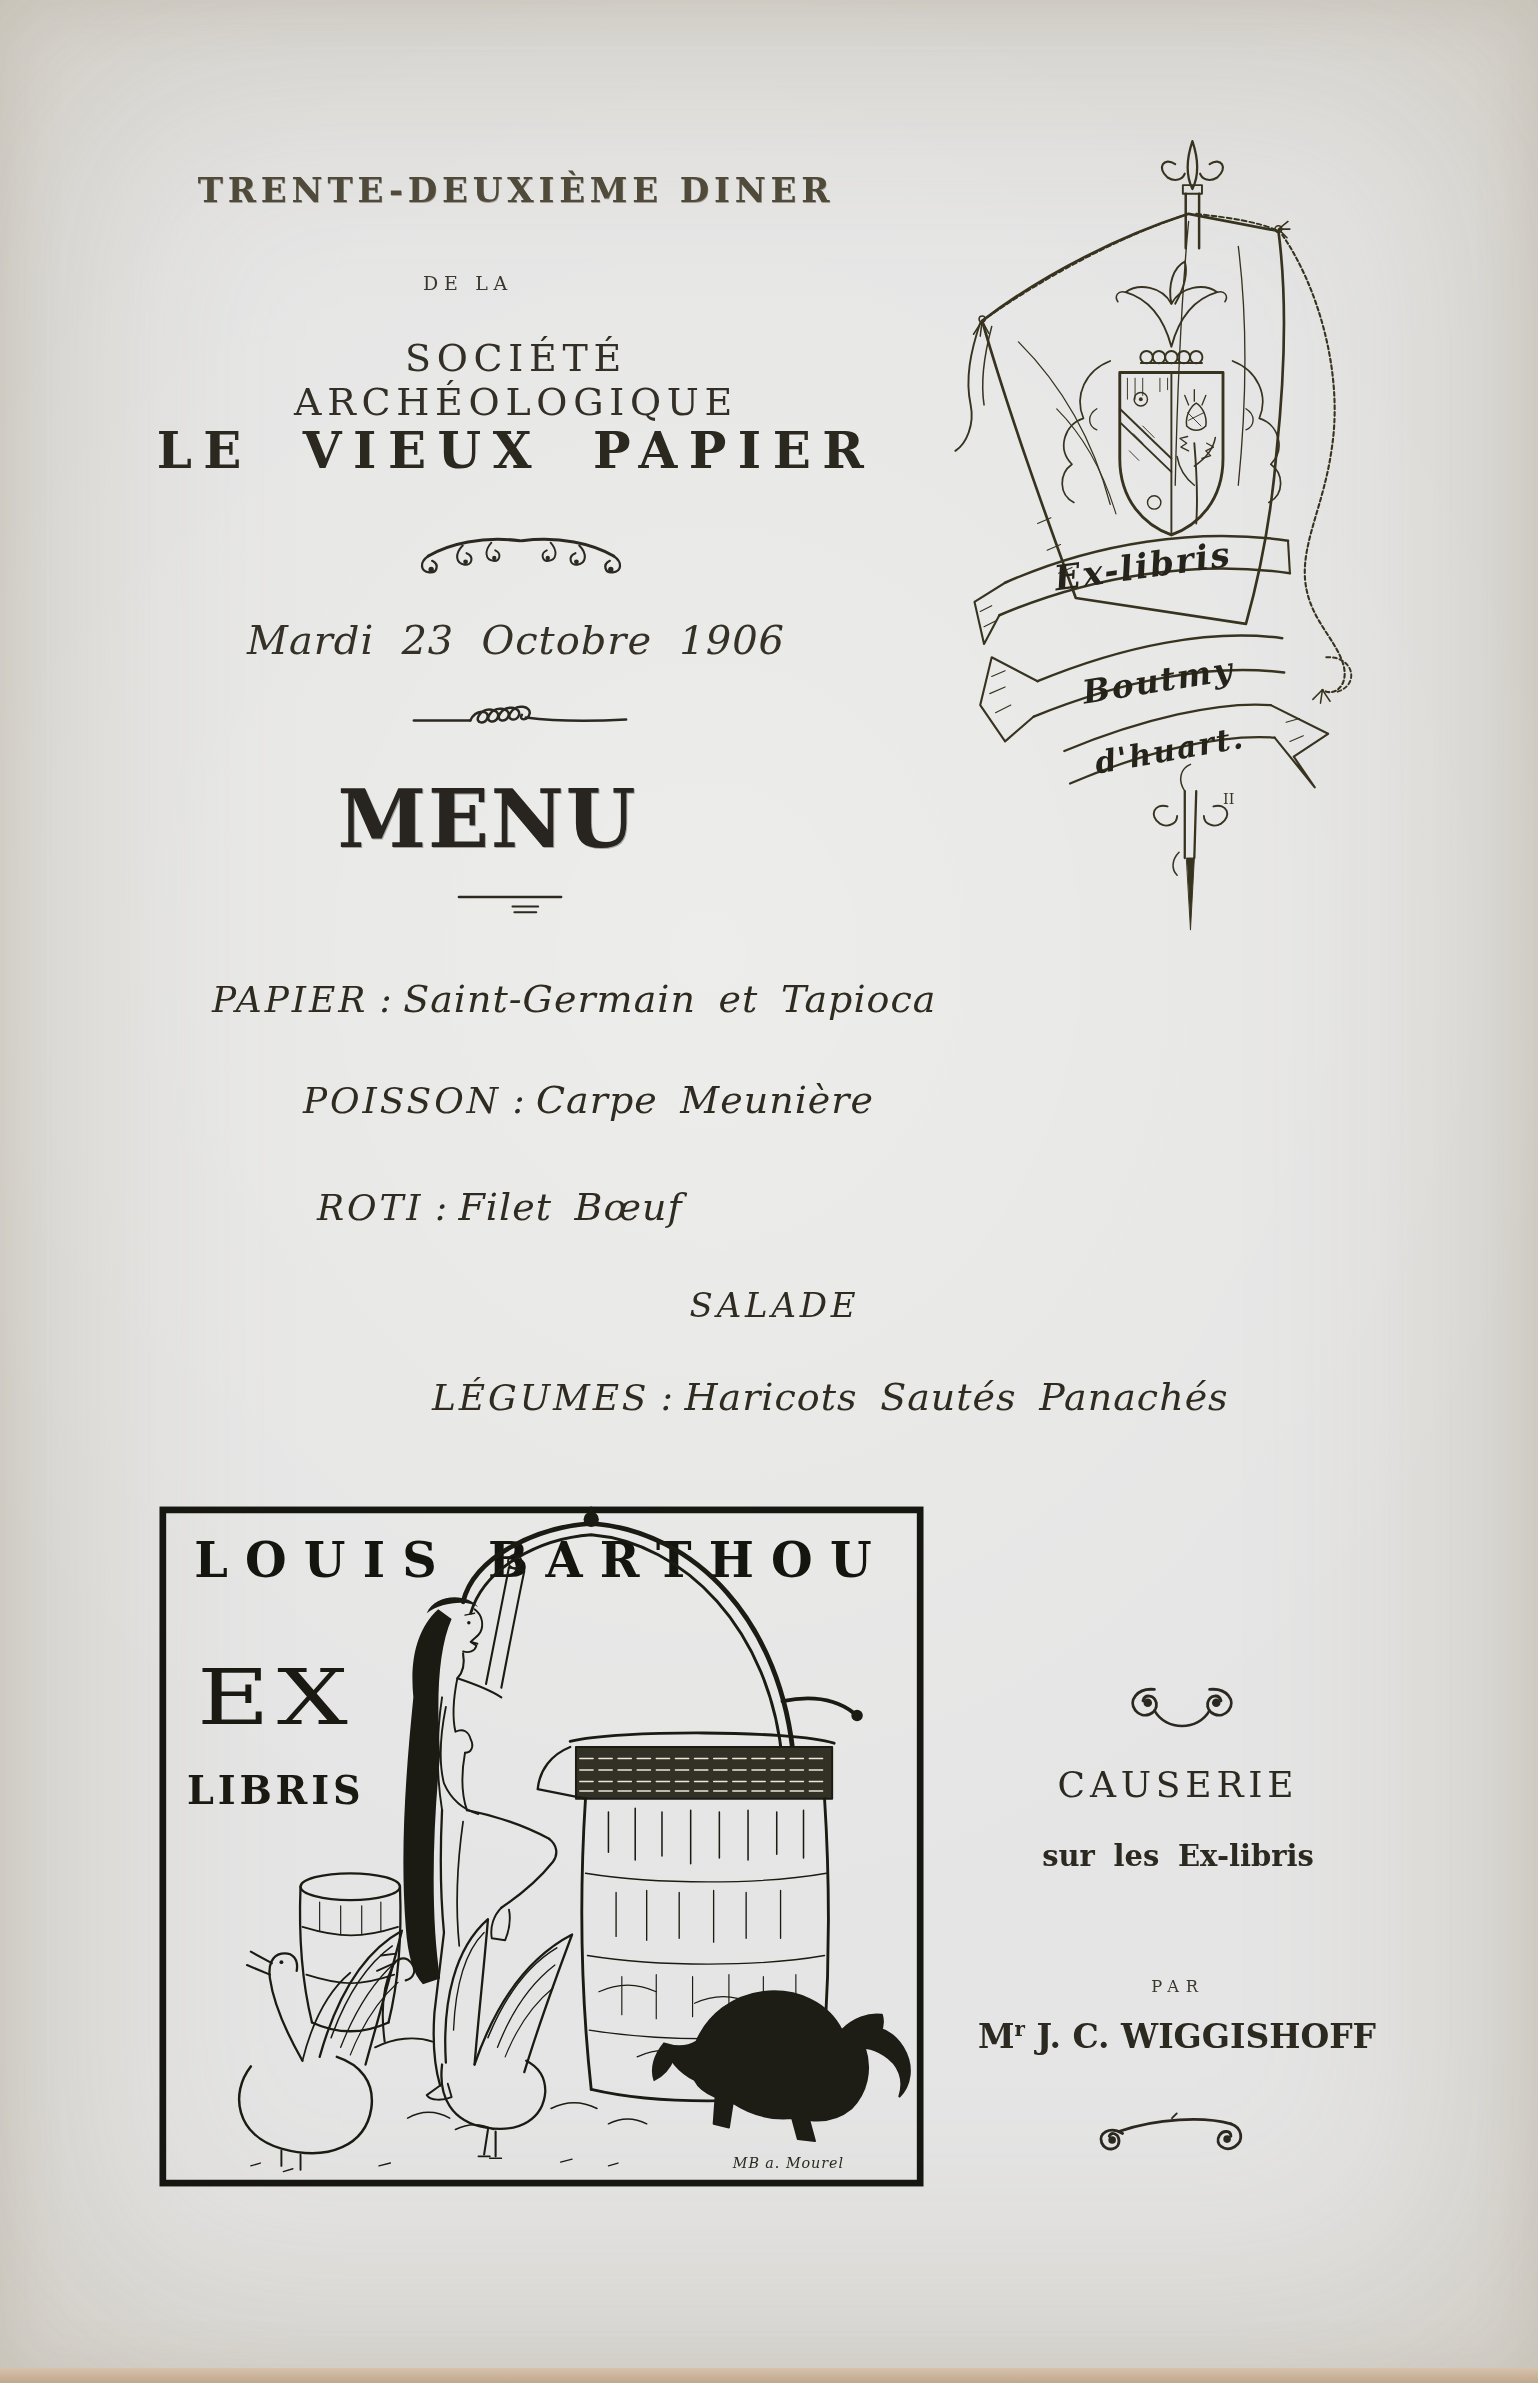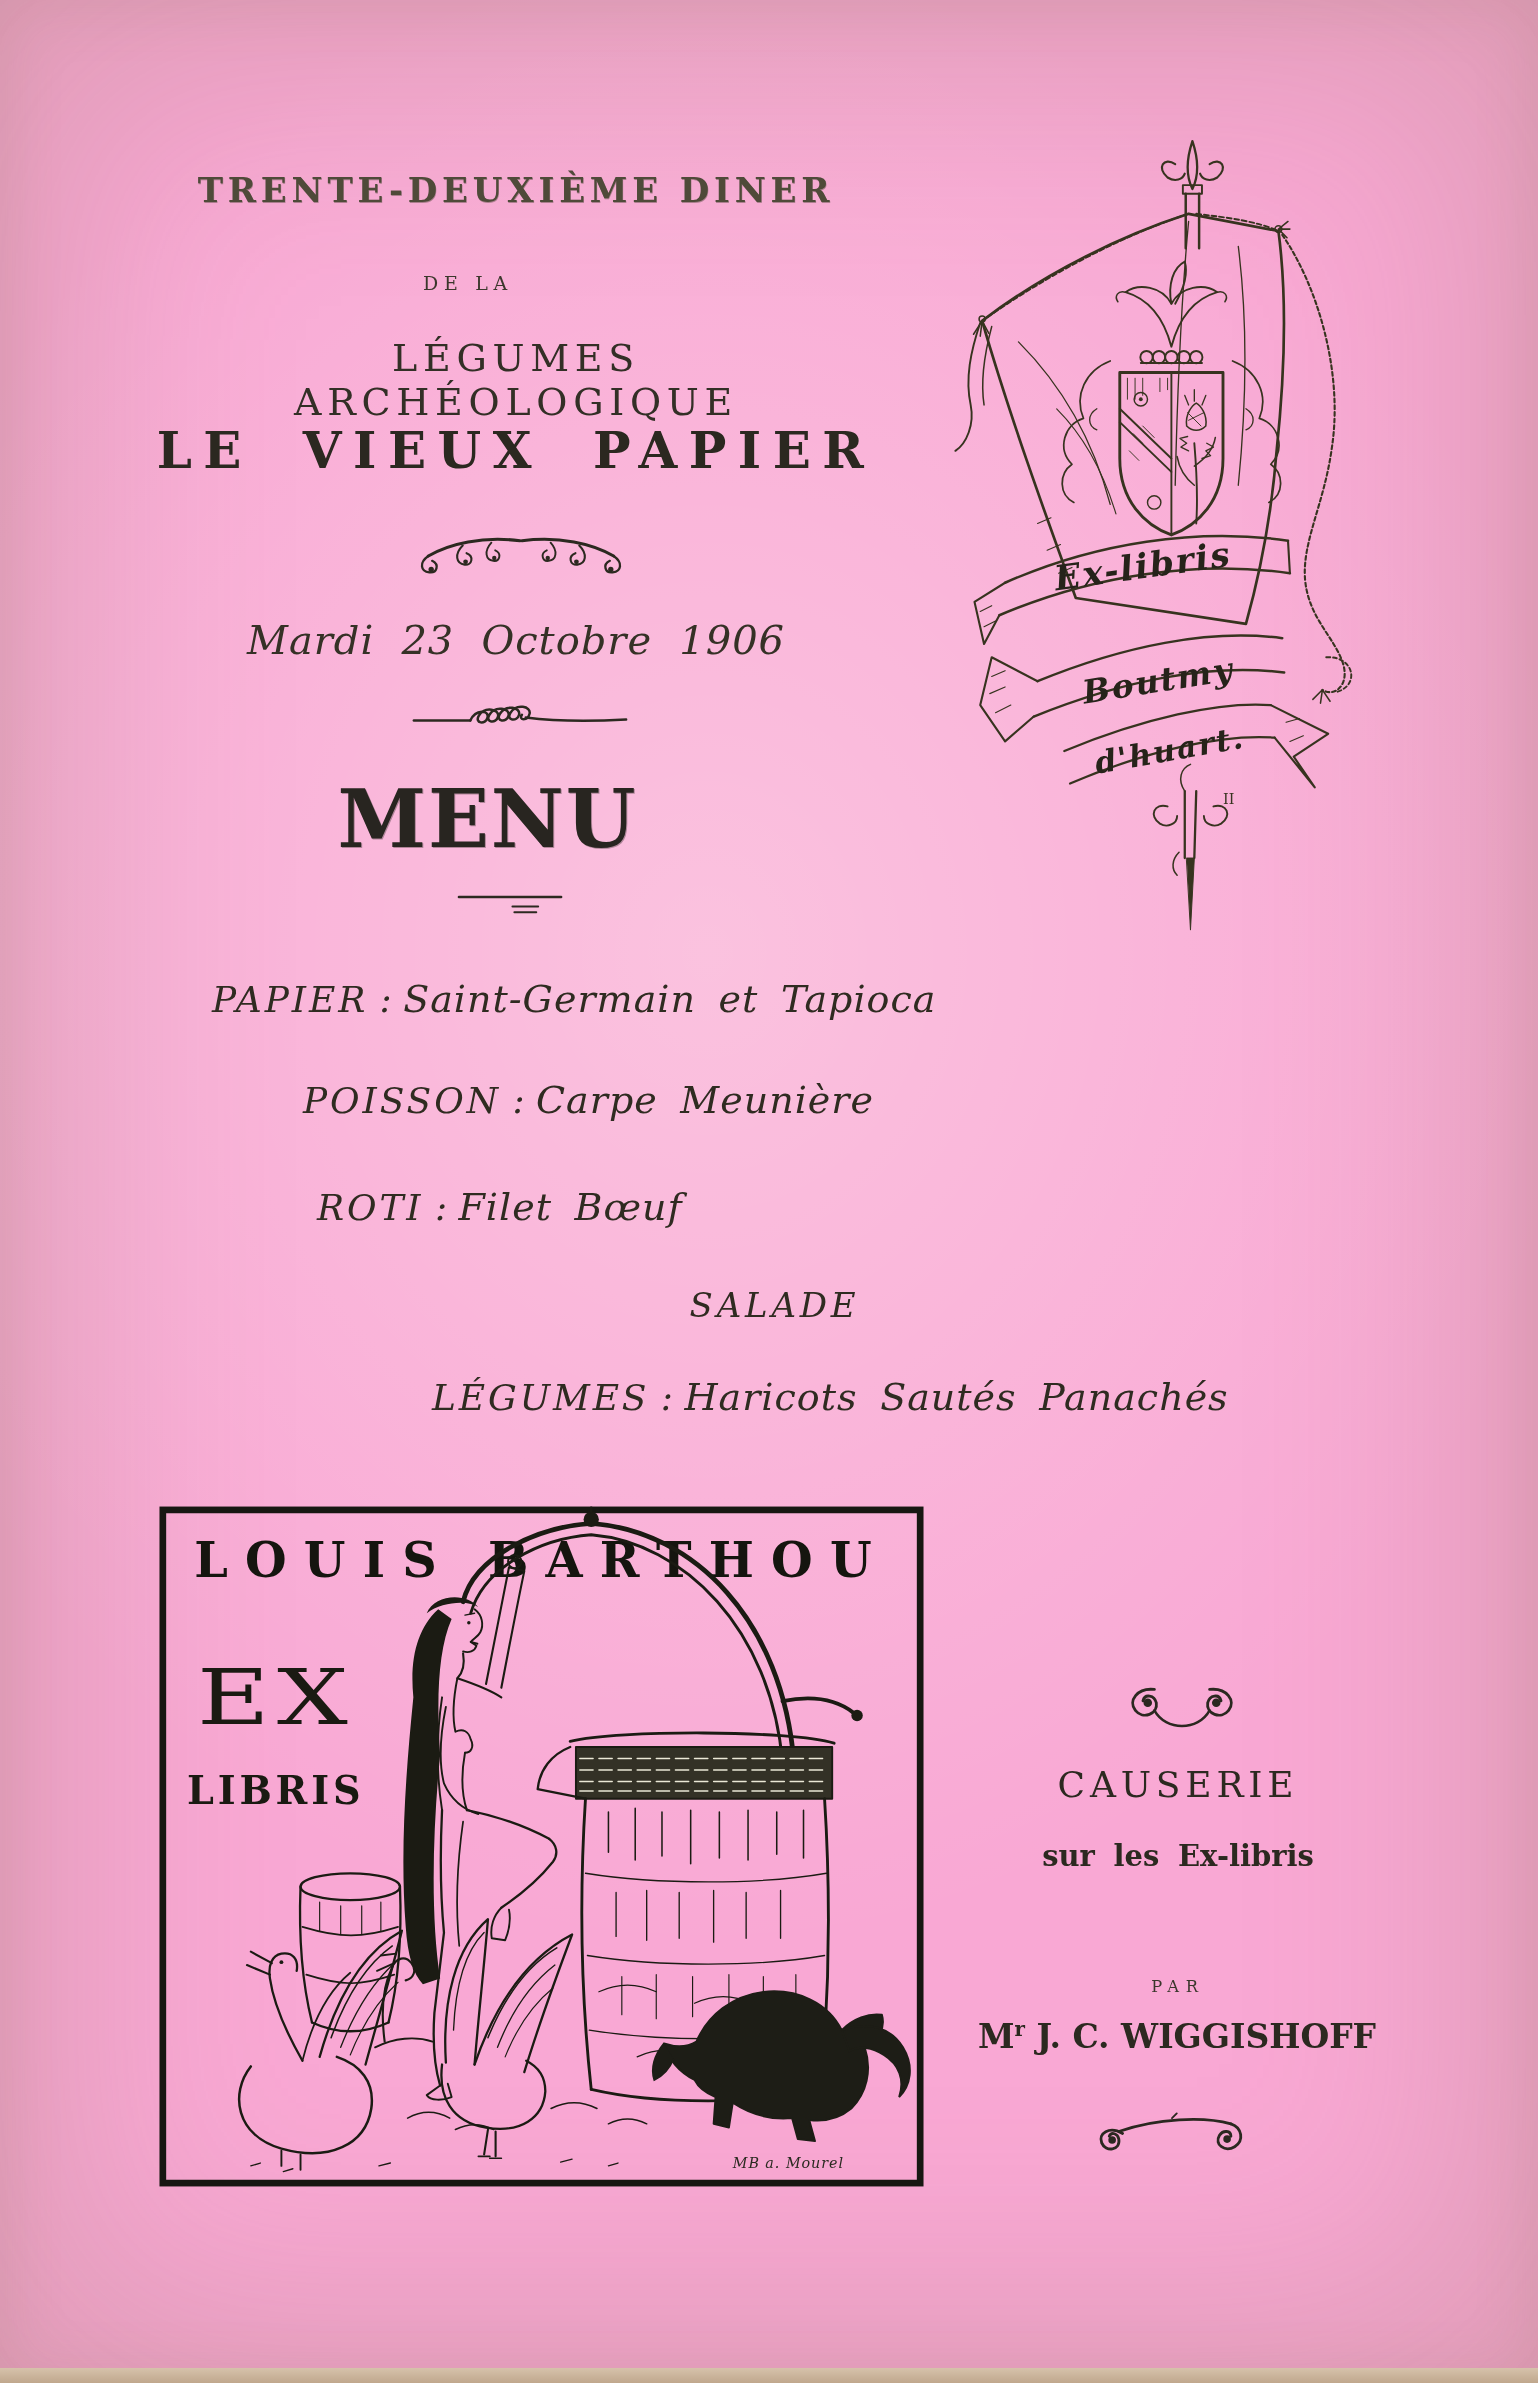--- a/index.html
+++ b/index.html
@@ -1,17 +1,17 @@
 <!DOCTYPE html>
 <html><head>
 <meta charset="utf-8">
 <style>
   html,body{margin:0;padding:0;}
   body{width:1538px;height:2383px;background:#b9a78f;font-family:"DejaVu Serif",serif;}
-  .page{position:relative;width:1538px;height:2383px;background:#f9a8d4;overflow:hidden;
+  .page{position:relative;width:1538px;height:2383px;background:#e5e5e5;overflow:hidden;
         box-shadow:inset 0 0 229px 67px rgba(130,115,78,0.22), inset 0 0 57px 9.6px rgba(120,105,70,0.12);}
   .page::before{content:"";position:absolute;inset:0;pointer-events:none;
         background:radial-gradient(95% 70% at 46% 40%, rgba(255,255,248,0.30) 0%, rgba(255,255,248,0) 60%);}
   .abs{position:absolute;}
   .ctr{text-align:center;}
   .serif{font-family:"DejaVu Serif",serif;}
   #title-line1{left:153px;top:170px;width:726px;font-size:34px;font-weight:700;letter-spacing:4.8px;color:#4f4a39;text-shadow:0.5px 0.5px 0 rgba(79,74,57,.45);}
   #title-line2{left:181px;top:272px;width:574px;font-size:19px;letter-spacing:5.7px;color:#3b372c;}
   #title-line3{left:172px;top:336px;width:688px;font-size:38px;letter-spacing:5.7px;word-spacing:25px;color:#332f26;}
   #title-line4{left:153px;top:421px;width:726px;font-size:50px;font-weight:700;letter-spacing:11.5px;word-spacing:21px;color:#2b2820;}
@@ -32,21 +32,21 @@
   #bottom-strip{left:0;bottom:0;width:1538px;height:15.3px;background:linear-gradient(#d6c2ab,#c0a78d);}
   svg text{font-family:"DejaVu Serif",serif;}
 </style>
 </head>
 <body>
 
 <div class="page">
 
   <div class="abs ctr serif" id="title-line1">TRENTE-DEUXIÈME DINER</div>
   <div class="abs ctr serif" id="title-line2">DE LA</div>
-  <div class="abs ctr serif" id="title-line3">LÉGUMES ARCHÉOLOGIQUE</div>
+  <div class="abs ctr serif" id="title-line3">SOCIÉTÉ ARCHÉOLOGIQUE</div>
   <div class="abs ctr serif" id="title-line4">LE VIEUX PAPIER</div>
 
   <svg class="abs" style="left:414px;top:531px" width="214" height="52" viewBox="0 0 224 54">
     <g stroke="#2c2920" fill="none" stroke-linecap="round">
       <g>
         <path d="M113,10 C152,5 187,13 209,26" stroke-width="3.2"></path>
         <path d="M209,26 c10,7 8,16 -1,17 c-8,1 -11,-8 -3,-12" stroke-width="2.4"></path>
         <circle cx="206" cy="40" r="2.8" fill="#2c2920" stroke="none"></circle>
         <path d="M173,15 c9,9 7,19 -2,20 c-8,1 -10,-9 -2,-12" stroke-width="2.2"></path>
         <circle cx="170" cy="32" r="2.5" fill="#2c2920" stroke="none"></circle>

